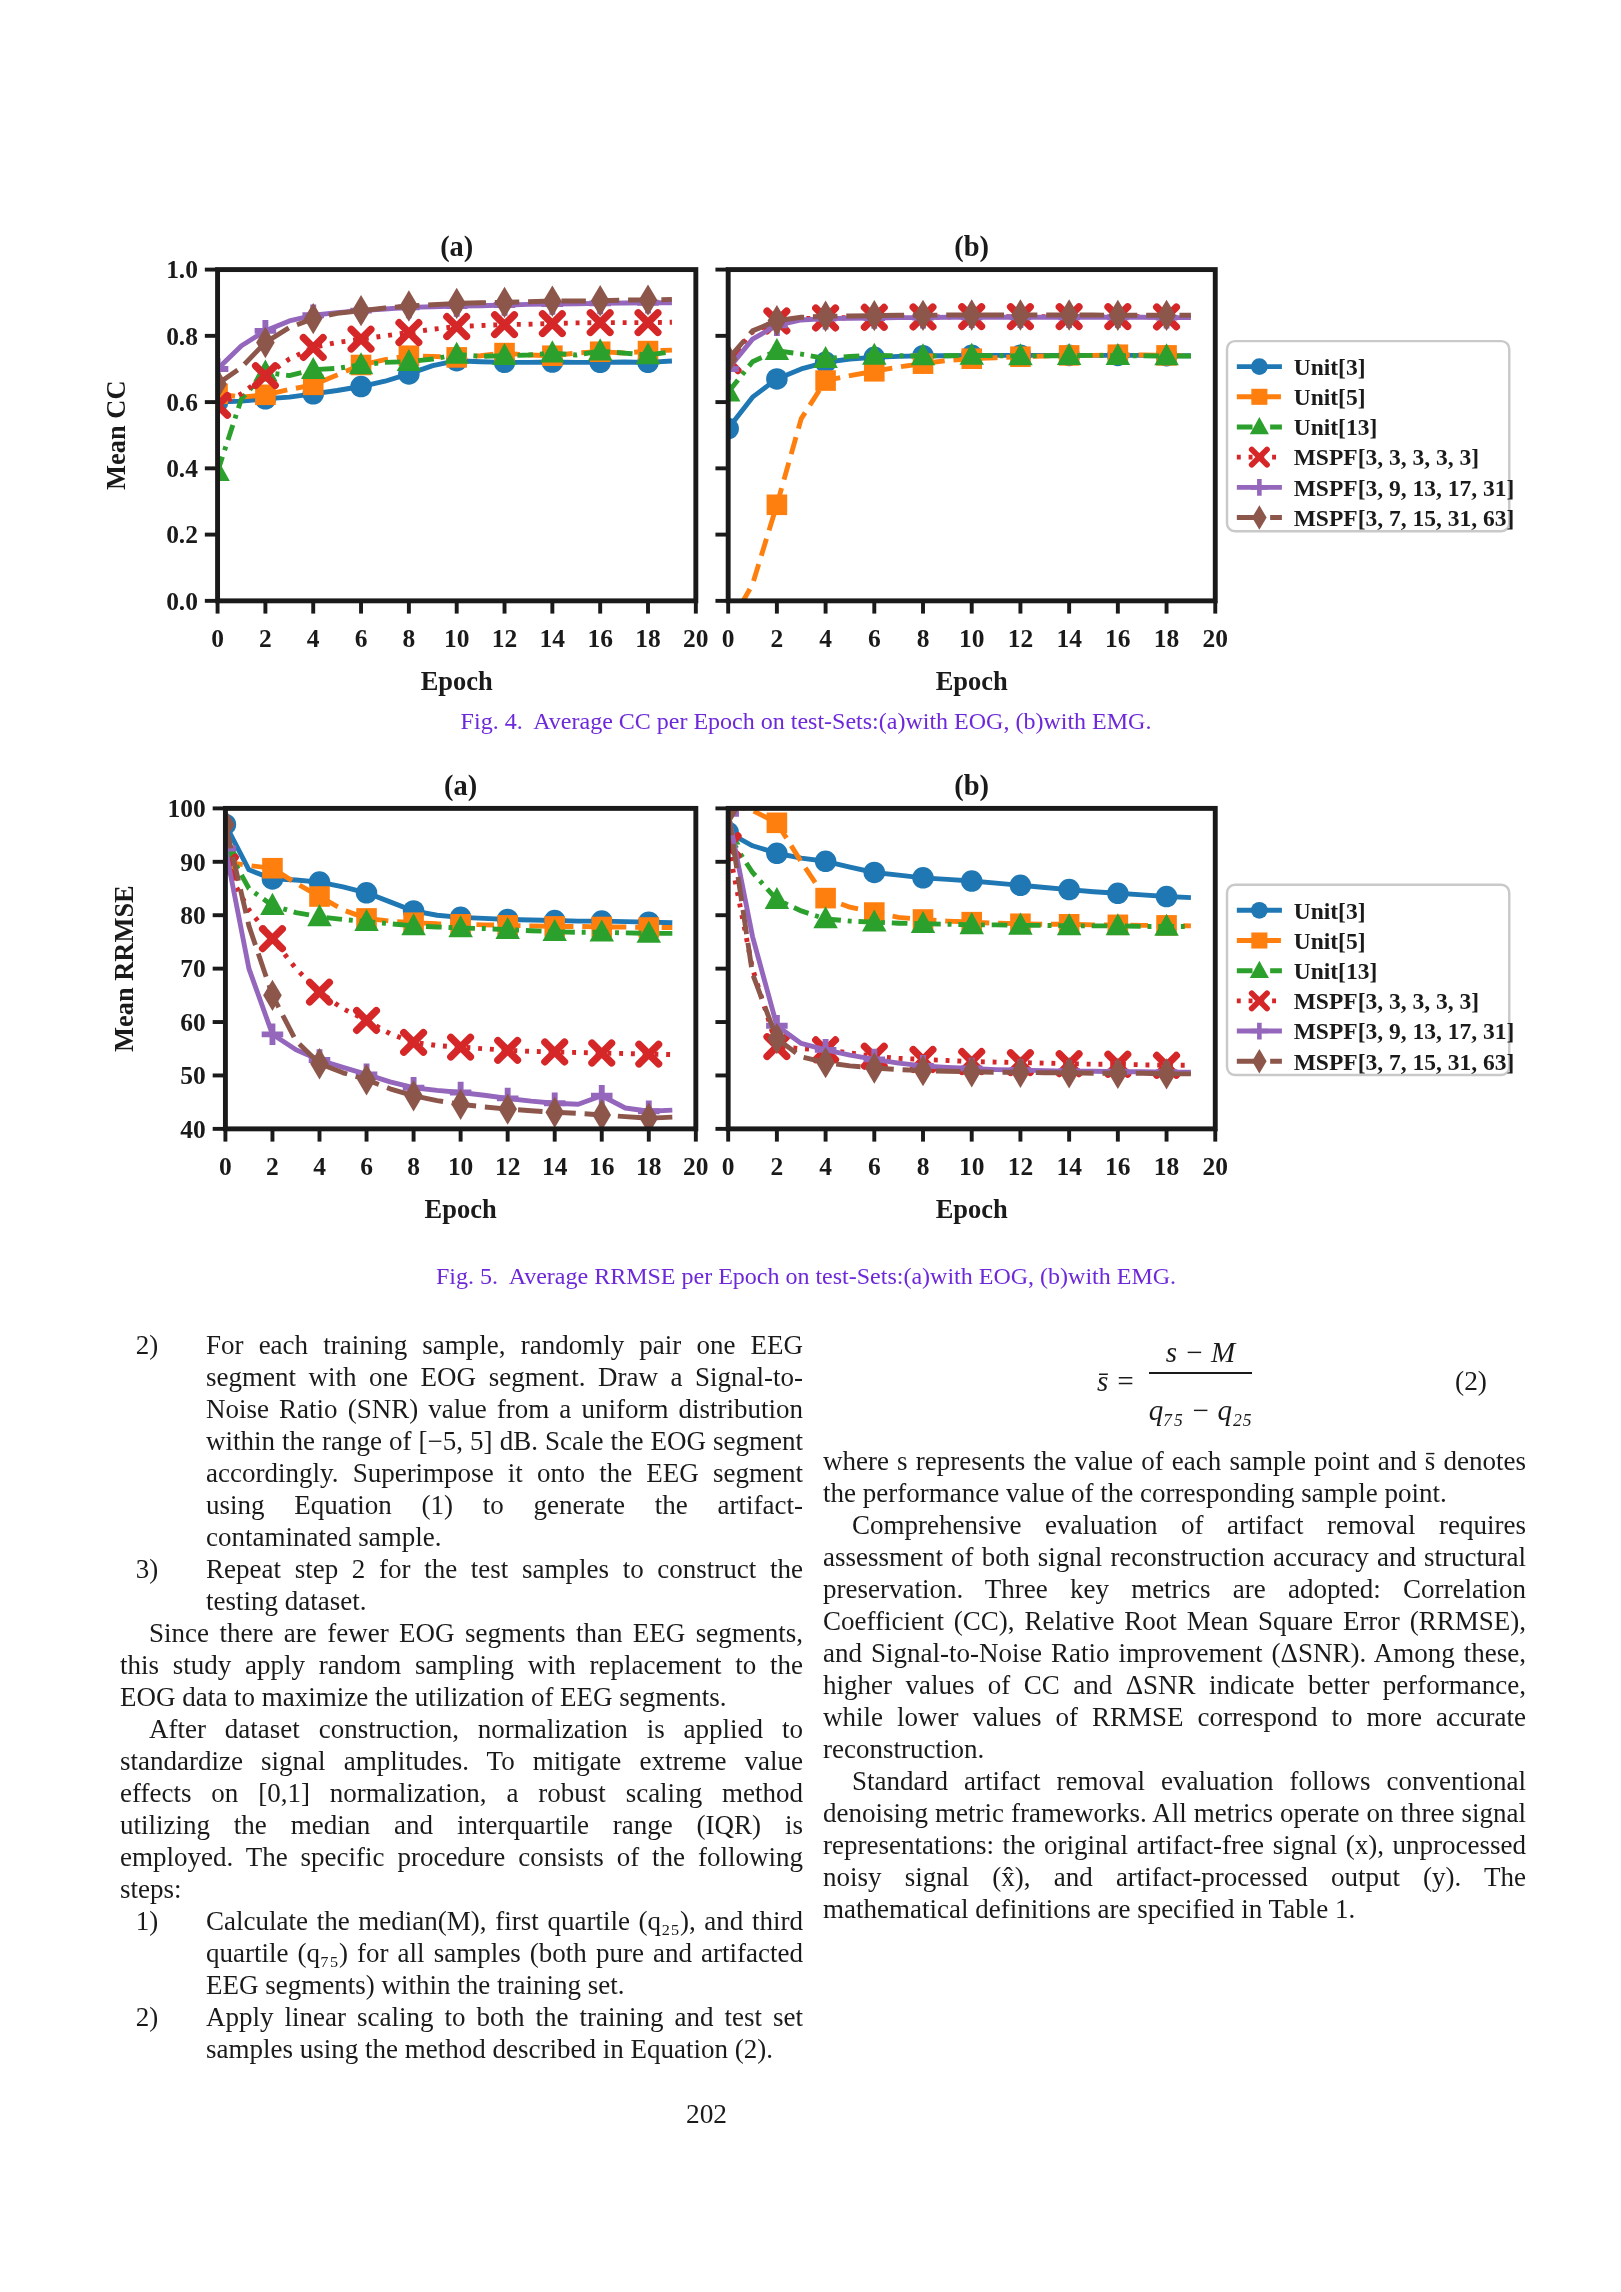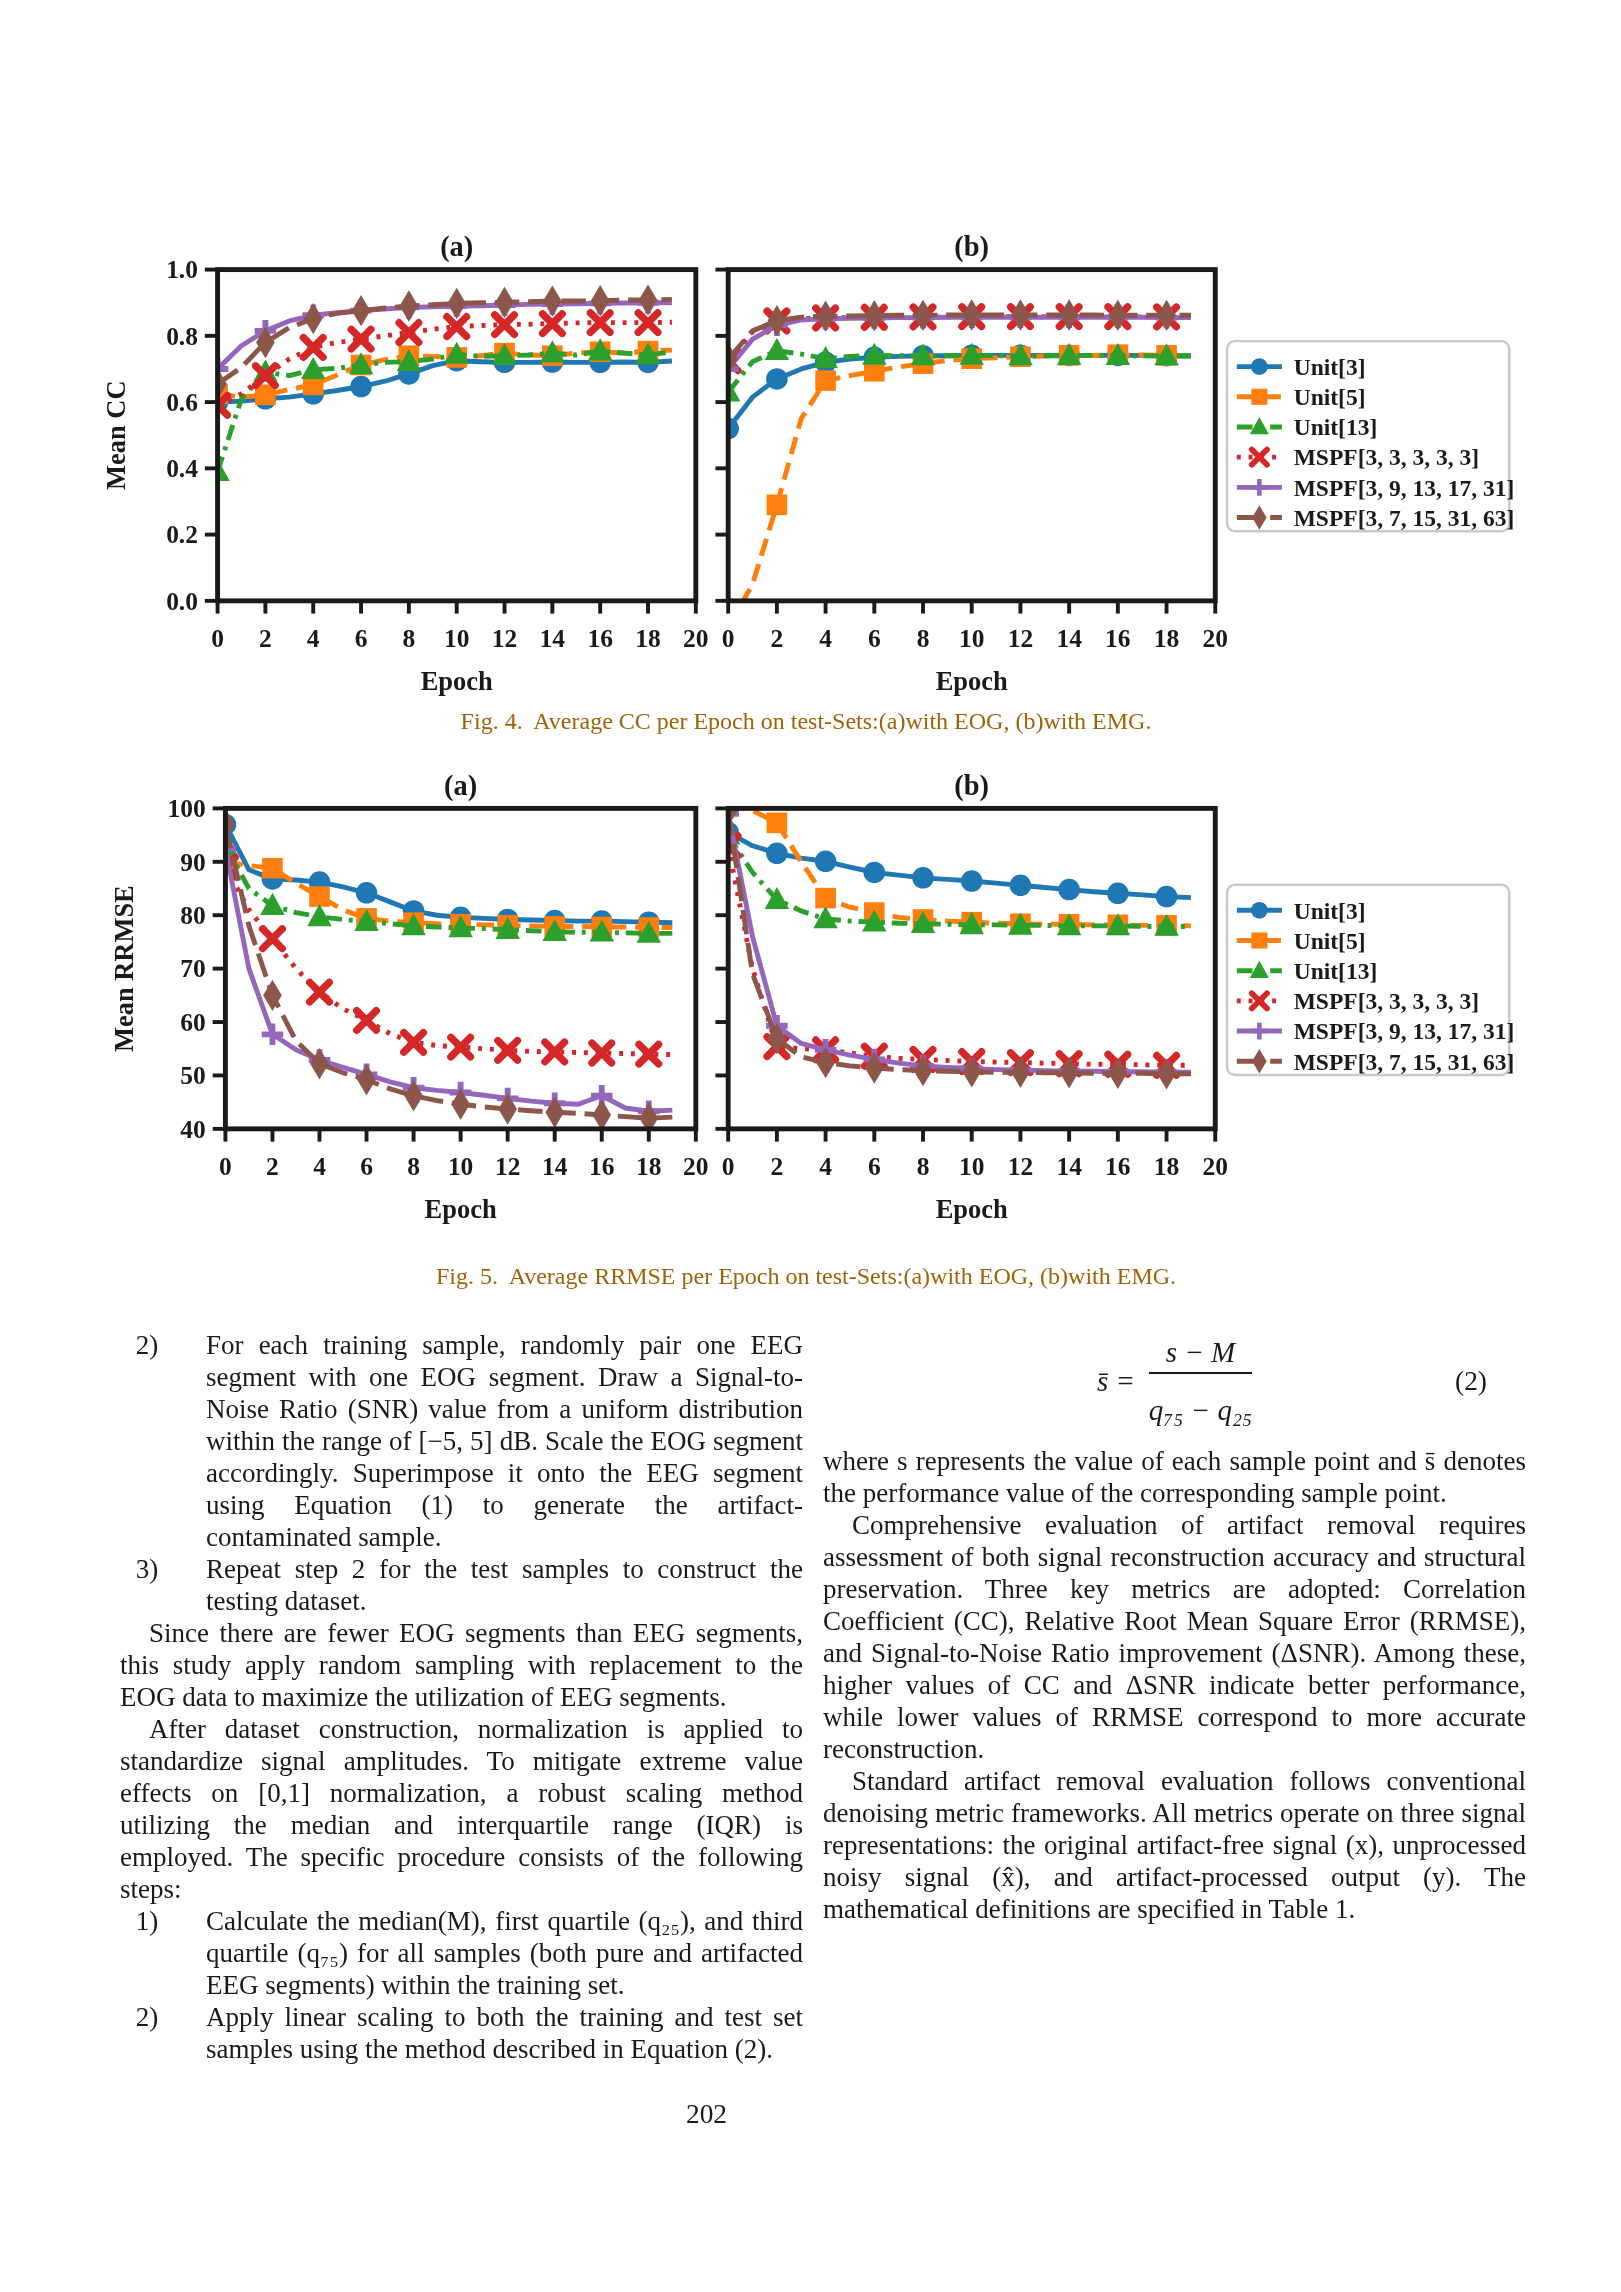--- a/index.html
+++ b/index.html
@@ -3,21 +3,21 @@
 <meta charset="utf-8">
 <style>
   html,body{margin:0;padding:0;background:#9a9a9a;}
   .page{position:relative;width:1621px;height:2293px;background:#ffffff;margin:0 auto;
         font-family:"Liberation Serif","DejaVu Serif",serif;color:#1a1a1a;overflow:hidden;}
   svg text{font-family:"Liberation Serif","DejaVu Serif",serif;fill:#1a1a1a;}
   .fig-svg{position:absolute;left:0;}
   #fig4-svg{top:147px;}
   #fig5-svg{top:774px;}
   .caption{position:absolute;left:98px;width:1416px;text-align:center;
-           font-size:24px;color:#a16207;}
+           font-size:24px;color:#6d28d9;}
   #fig4-caption{top:708px;}
   #fig5-caption{top:1263px;}
   .col{position:absolute;font-size:27px;line-height:32px;text-align:justify;}
   #left-col{left:120px;top:1329px;width:683px;}
   #right-col{left:823px;top:1323px;width:703px;}
   .para{margin:0;text-indent:29px;}
   .li{display:flex;margin:0;}
   .li-num{flex:0 0 86px;padding-left:15.7px;box-sizing:border-box;}
   .li-text{flex:1;text-align:justify;}
   .eq-row{display:flex;align-items:center;justify-content:center;position:relative;

